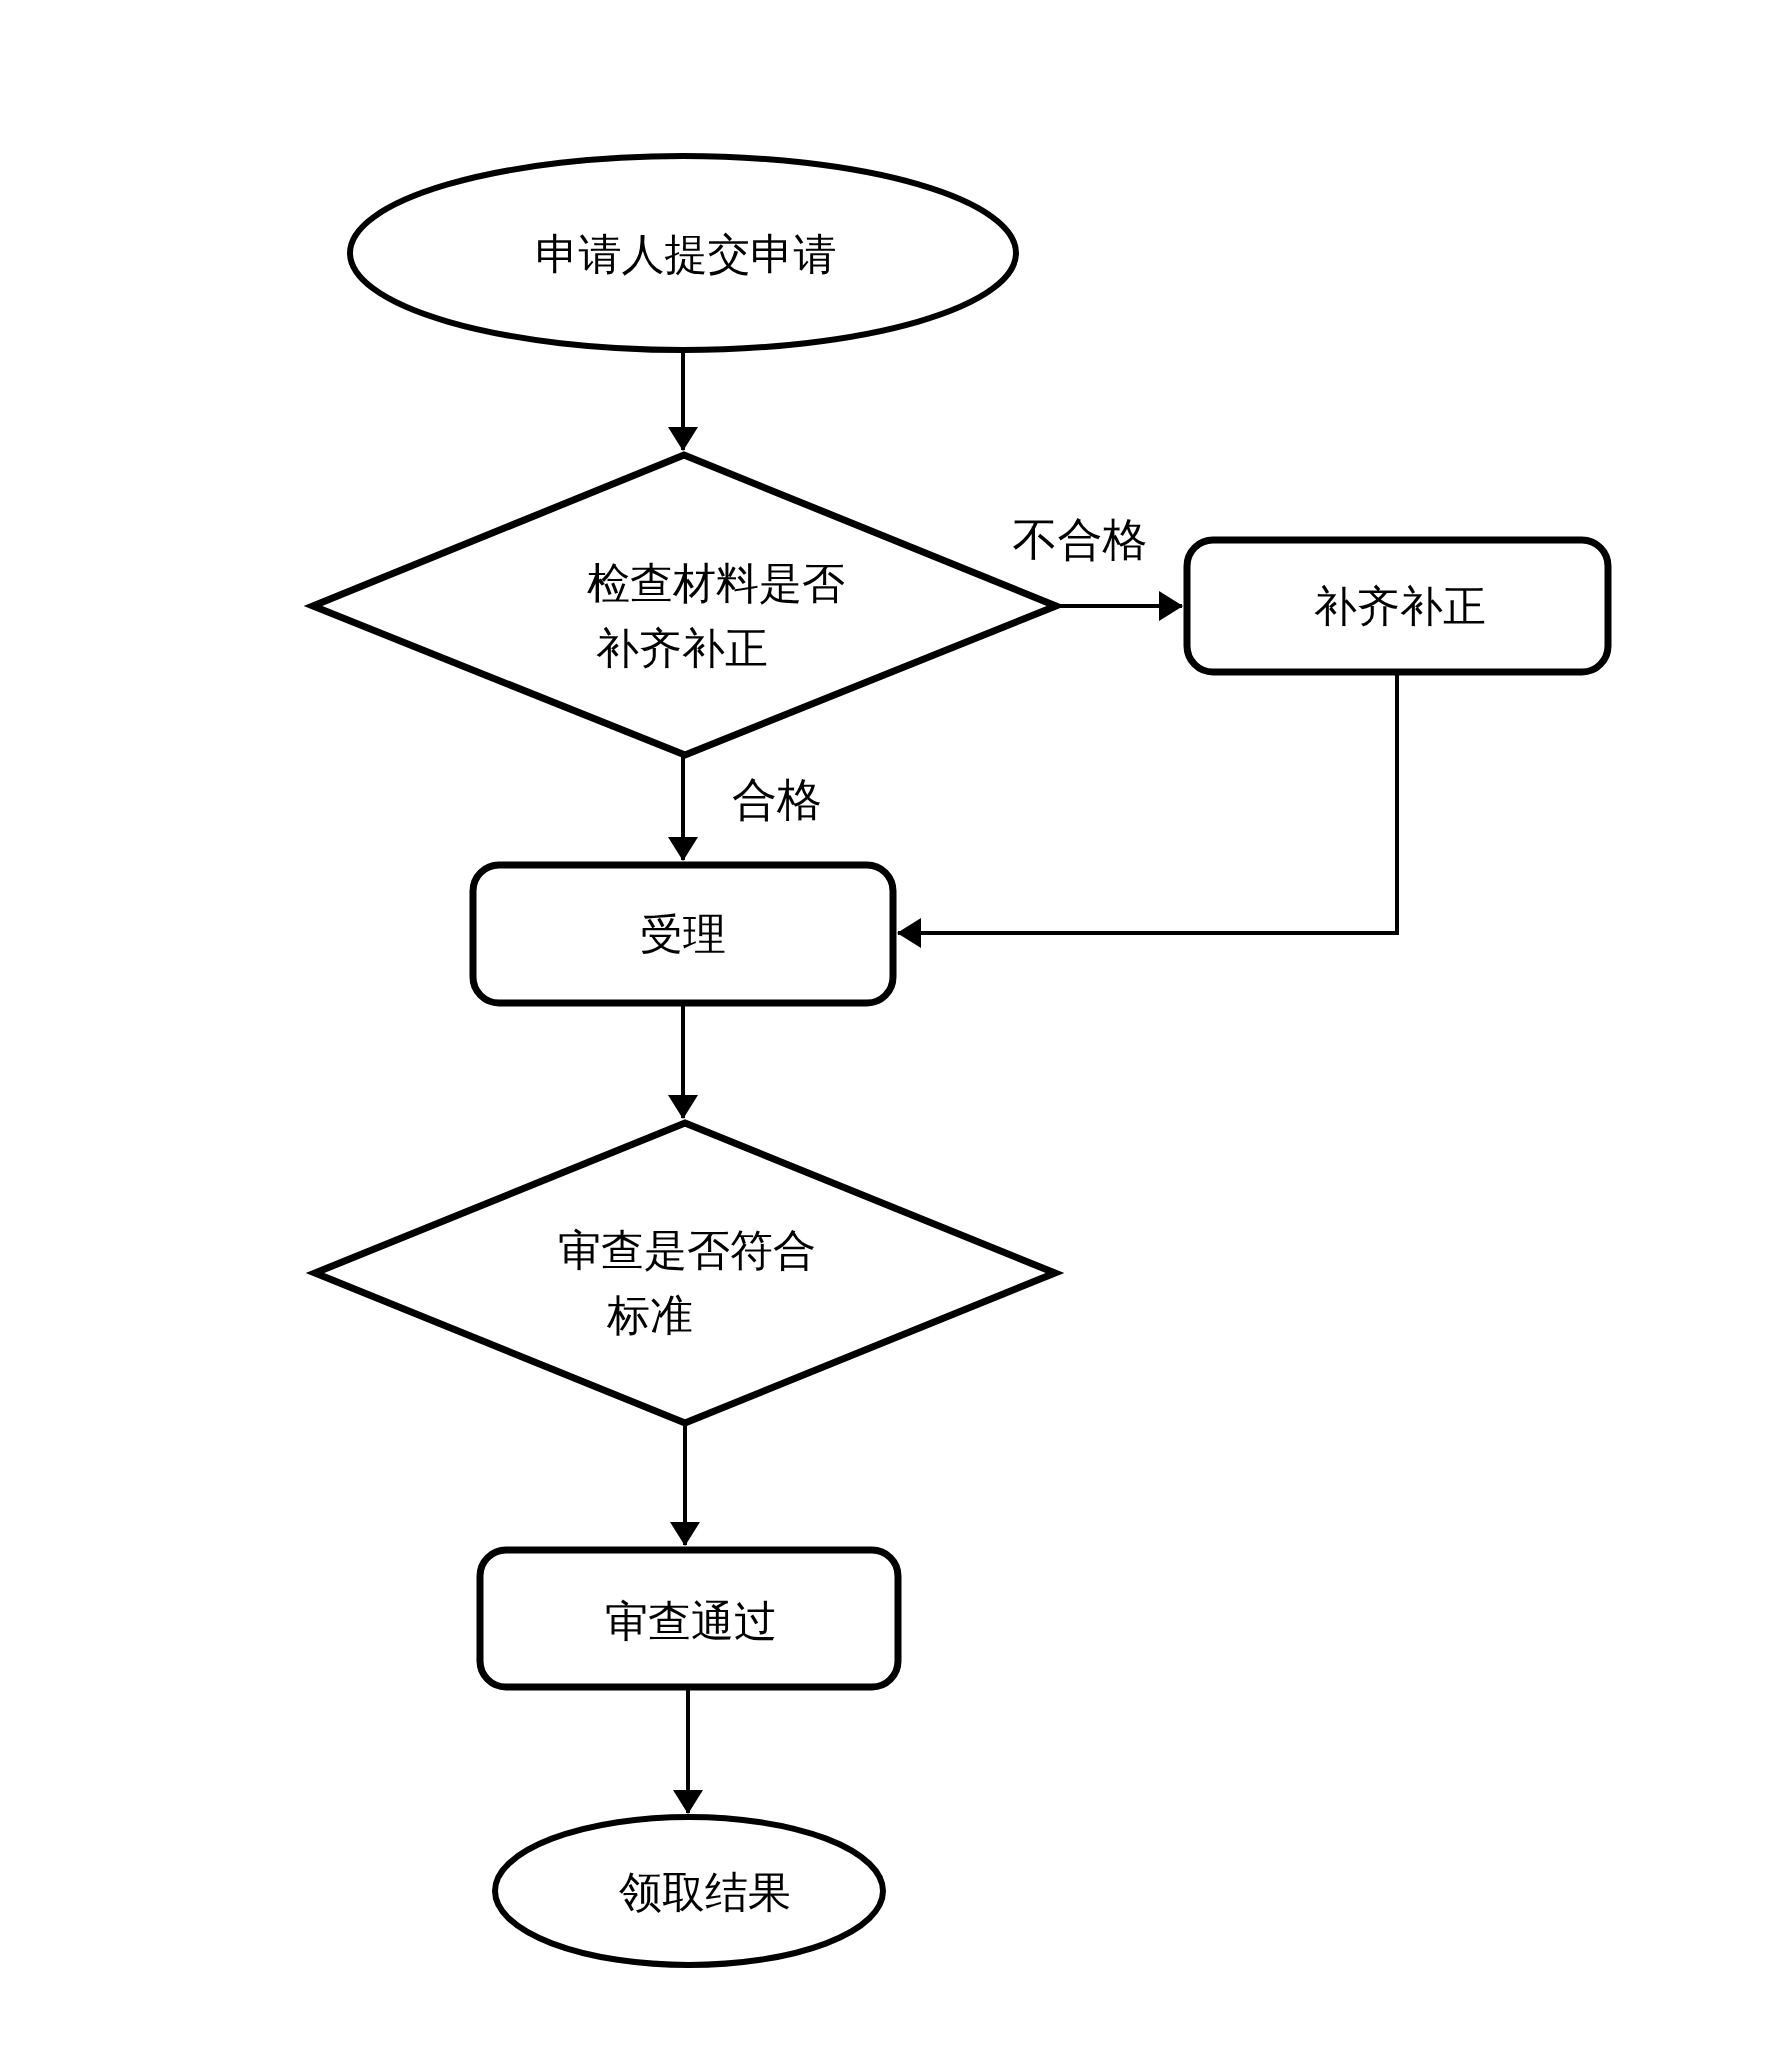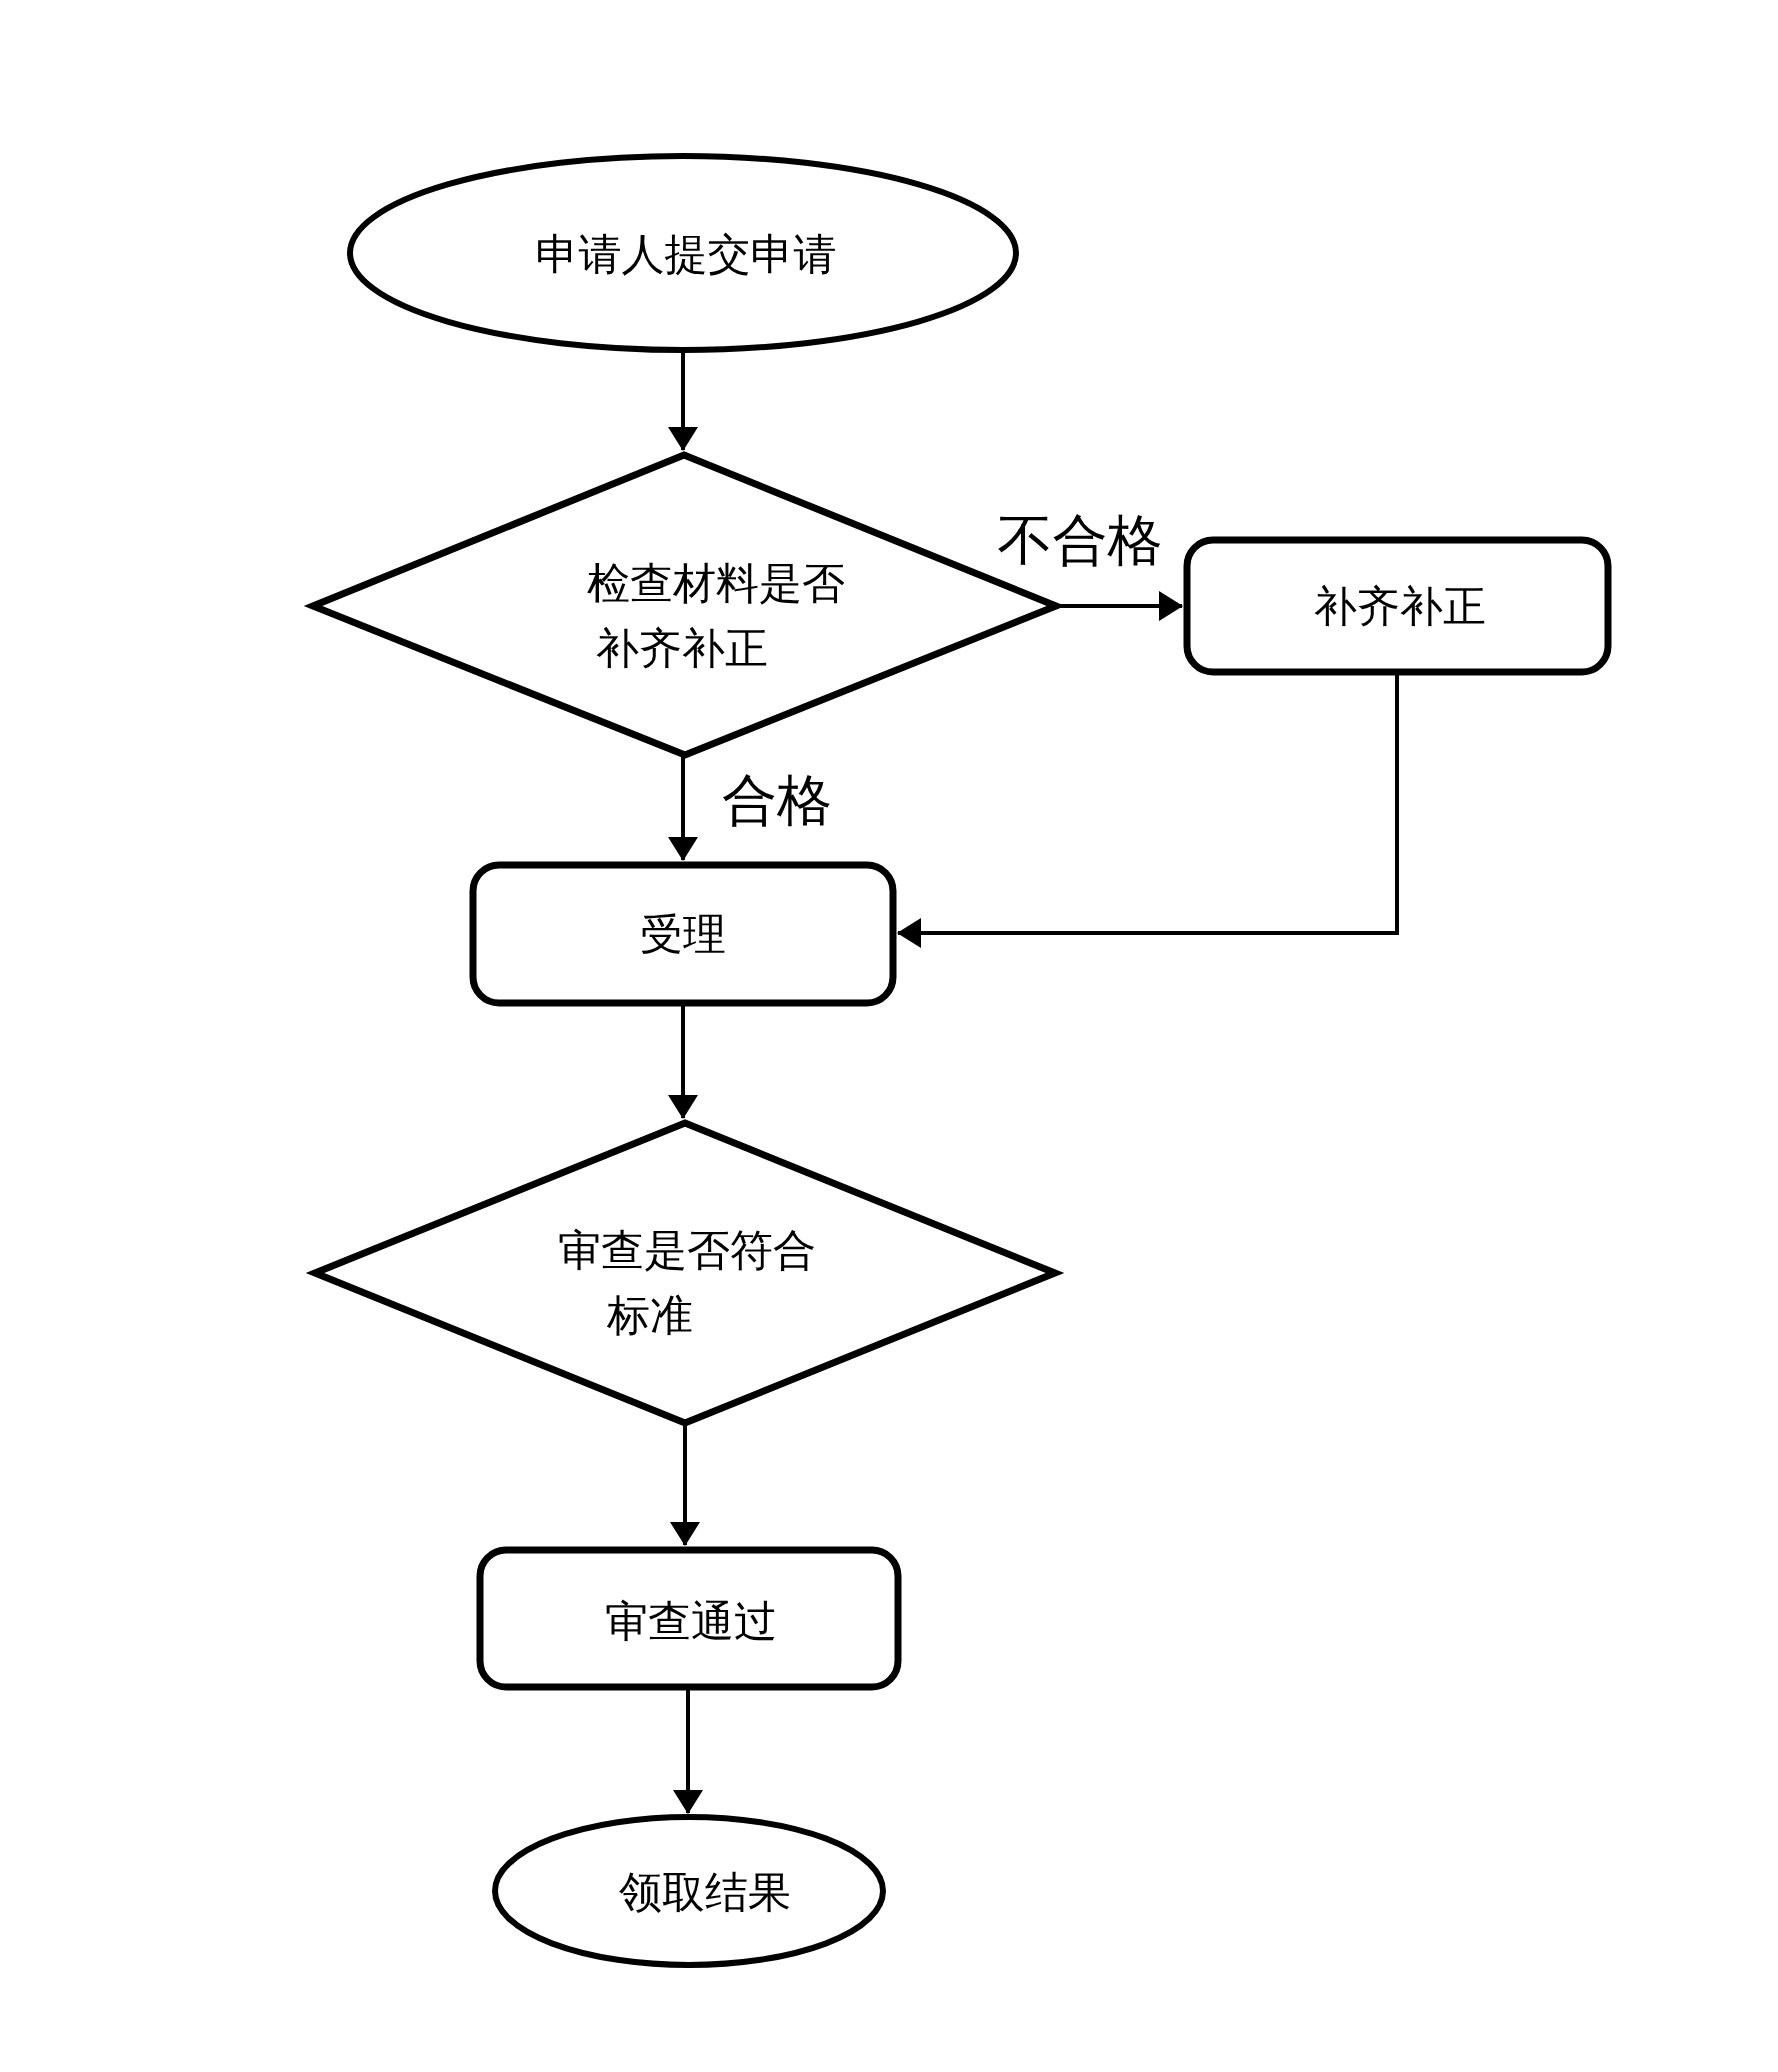--- a/index.html
+++ b/index.html
@@ -39,21 +39,21 @@
   .label {
     position: absolute;
     transform: translate(-50%, -50%);
     font-size: 43px;
     line-height: 1;
     white-space: nowrap;
     color: #000000;
     text-align: center;
   }
   .edge-label {
-    font-size: 55px;
+    font-size: 45px;
   }
 </style>
 </head>
 <body>
 
 <div class="canvas">
 
   <svg class="flow-svg" viewBox="0 0 1778 2072" xmlns="http://www.w3.org/2000/svg">
     <defs>
       <marker id="arrowhead" markerUnits="userSpaceOnUse" markerWidth="26" markerHeight="32" refX="23" refY="15" orient="auto">

